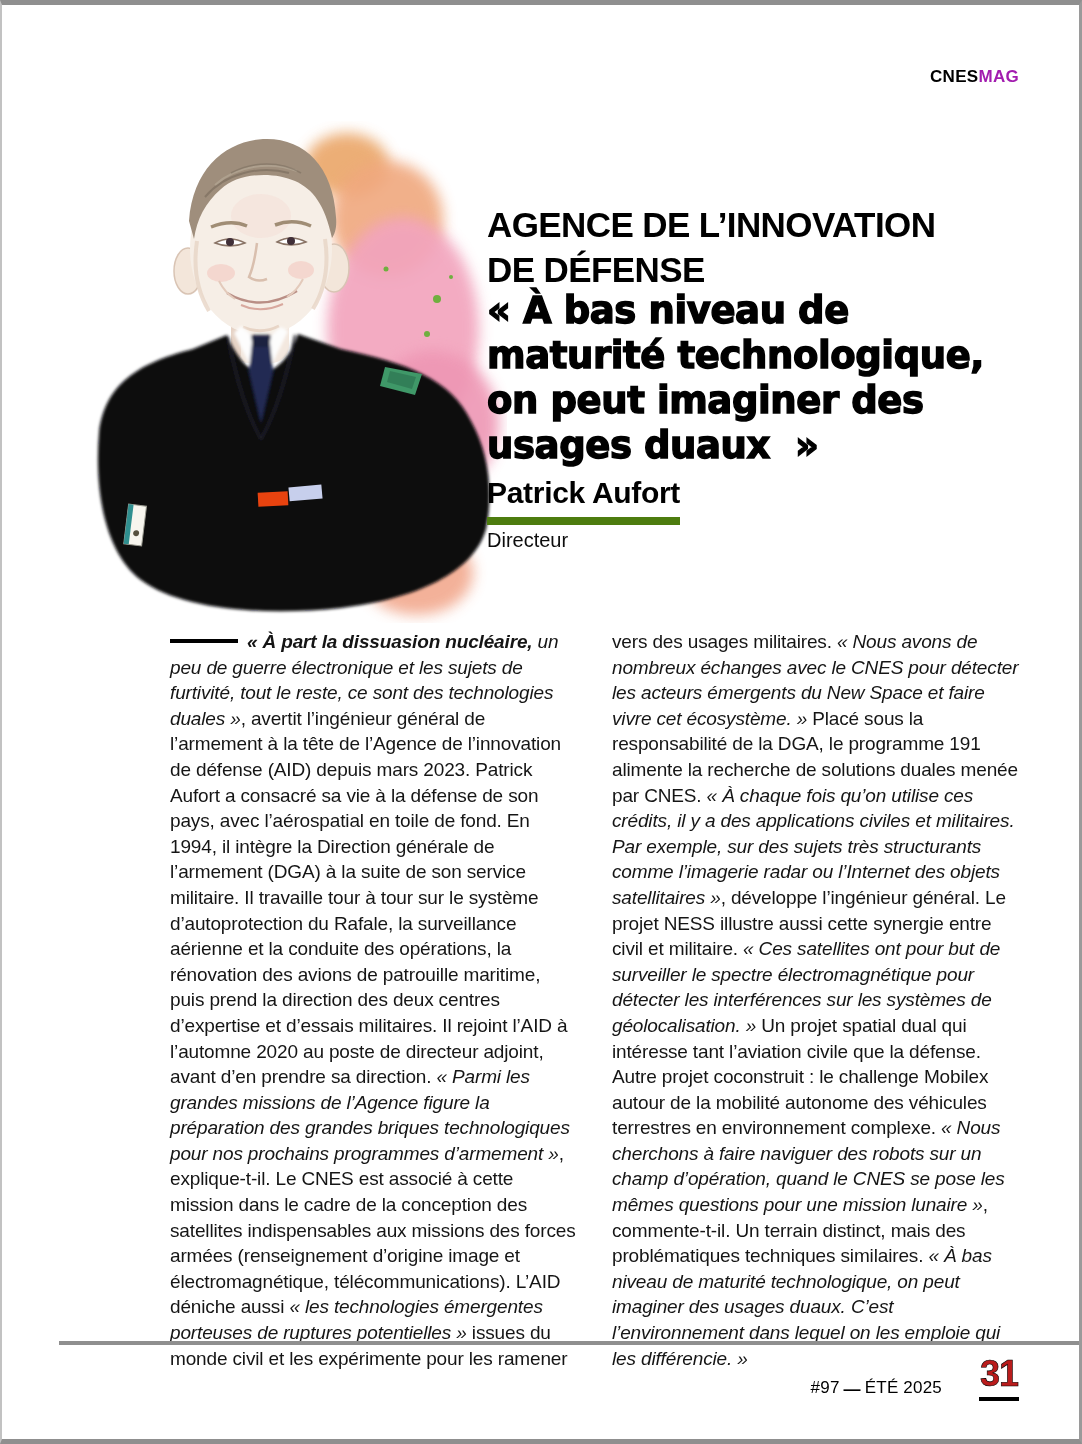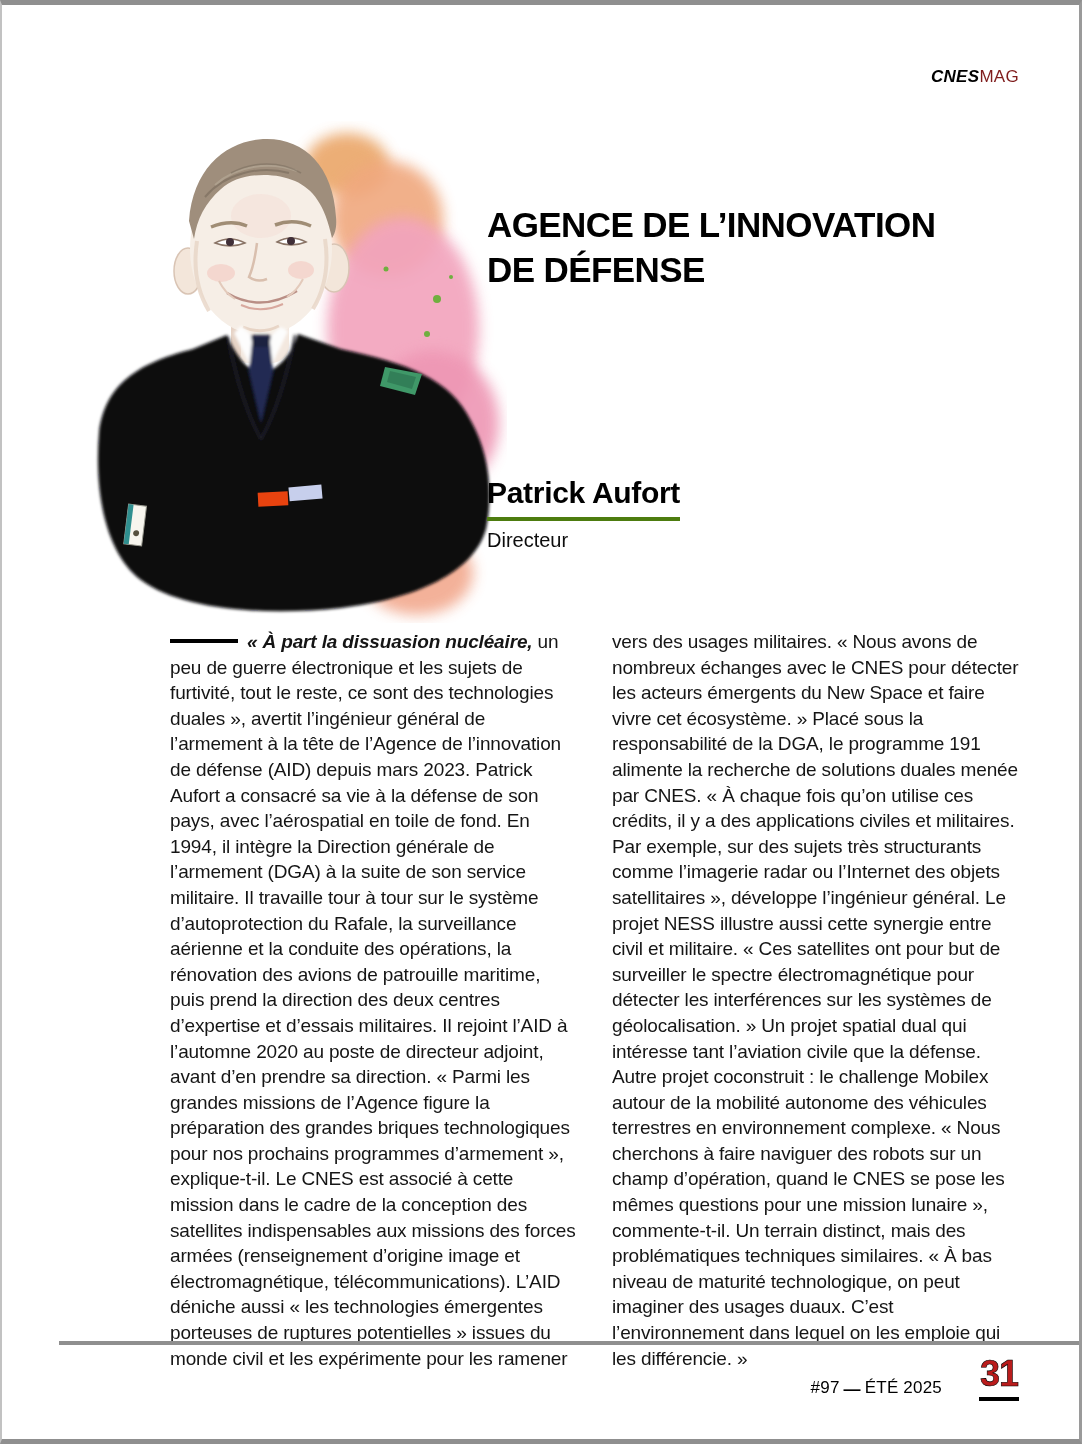--- a/index.html
+++ b/index.html
@@ -12,56 +12,56 @@
     border-top:5px solid #8f8f8f;
     border-bottom:5px solid #8f8f8f;
     border-right:3px solid #9a9a9a;
     border-left:2px solid #c2c2c2;
     overflow:hidden;
     font-family:"Liberation Sans", sans-serif;
     color:#111;
   }
   
   .brand { position:absolute; top:62px; right:60px; font-size:17px; letter-spacing:.3px; color:#000; }
-  .brand .b { font-weight:700;font-style:italic; }
-  .brand .l { font-weight:400; color:#7f1d1d; }
+  .brand .b { font-weight:700; }
+  .brand .l { font-weight:700; color:#a21caf; }
 
   
   .portrait { position:absolute; left:83px; top:116px; width:422px; height:502px; }
 
   
   .kicker {
     position:absolute; left:485px; top:197px; width:552px;
     font-size:35px; line-height:45px; font-weight:700; letter-spacing:-.6px;
     color:#000; white-space:pre-line;
   }
   .quote {
     position:absolute; left:485px; top:283px; width:560px;
     font-family:"DejaVu Sans", sans-serif;
     font-size:37px; line-height:45px; font-weight:700;
     -webkit-text-stroke:1.4px #000;
     letter-spacing:-.4px; color:#000; white-space:pre-line;
   }
   .author-name {
     position:absolute; left:485px; top:471px;
     font-size:30px; font-weight:700; letter-spacing:-.3px; color:#000;
-    border-bottom:4px solid #4d7c0f; padding-bottom:7px;
+    border-bottom:8px solid #4d7c0f; padding-bottom:7px;
   }
   .author-role { position:absolute; left:485px; top:524px; font-size:20px; font-weight:500; color:#0d0d0d; }
 
   
   .col {
     position:absolute; top:624px; width:409px;
     font-size:19px; line-height:25.6px; letter-spacing:-.15px; color:#151515;
     text-align:left;
   }
   .col-left  { left:168px; }
   .col-right { left:610px; }
   .seg-r  { font-style:normal;margin-top:12px; }
-  .seg-i  { }
+  .seg-i  { font-style:italic; }
   .seg-bi { font-style:italic; font-weight:700; }
   .seg-dash { display:inline-block; width:68px; height:4px; background:#000; margin-right:9px; vertical-align:5px; }
 
   
   .footer-rule { position:absolute; left:57px; right:0; top:1336px; height:4px; background:#8f8f8f; }
   .footer-issue { position:absolute; right:137px; top:1373px; font-size:17px; color:#000; letter-spacing:.2px;margin-left:16px; }
   .footer-issue .dash { font-weight:700; position:relative; top:2px; padding:0 4px; }
   .footer-page {
     position:absolute; right:60px; top:1348px;
     font-size:36px; font-weight:700; letter-spacing:-1px; color:#b91c1c;
@@ -164,20 +164,24 @@
       <g transform="rotate(7 50 405)">
         <rect x="41" y="384" width="18" height="40" fill="#f7f5ee" stroke="#9a9a90" stroke-width="1"></rect>
         <rect x="41" y="384" width="5" height="40" fill="#2f8f8f"></rect>
         <circle cx="52" cy="412" r="3" fill="#55503e"></circle>
       </g>
     </g>
   </svg>
 
   <div class="kicker">AGENCE DE L’INNOVATION
 DE DÉFENSE</div>
+  <div class="quote">«&nbsp;À bas niveau de
+maturité technologique,
+on peut imaginer des
+usages duaux&nbsp;&nbsp;»</div>
   <div class="author-name">Patrick Aufort</div>
   <div class="author-role">Directeur</div>
 
   <div class="col col-left"><span class="seg-dash"></span><span class="seg-bi">«&nbsp;À part la dissuasion nucléaire, </span><span class="seg-i">un peu de guerre électronique et les sujets de furtivité, tout le reste, ce sont des technologies duales&nbsp;»</span><span class="seg-r">, avertit l’ingénieur général de l’armement à la tête de l’Agence de l’innovation de défense (AID) depuis mars 2023. Patrick Aufort a consacré sa vie à la défense de son pays, avec l’aérospatial en toile de fond. En 1994, il intègre la Direction générale de l’armement (DGA) à la suite de son service militaire. Il travaille tour à tour sur le système d’autoprotection du Rafale, la surveillance aérienne et la conduite des opérations, la rénovation des avions de patrouille maritime, puis prend la direction des deux centres d’expertise et d’essais militaires. Il rejoint l’AID à l’automne 2020 au poste de directeur adjoint, avant d’en prendre sa direction. </span><span class="seg-i">«&nbsp;Parmi les grandes missions de l’Agence figure la préparation des grandes briques technologiques pour nos prochains programmes d’armement&nbsp;»</span><span class="seg-r">, explique-t-il. Le CNES est associé à cette mission dans le cadre de la conception des satellites indispensables aux missions des forces armées (renseignement d’origine image et électromagnétique, télécommunications). L’AID déniche aussi </span><span class="seg-i">«&nbsp;les technologies émergentes porteuses de ruptures potentielles&nbsp;»</span><span class="seg-r"> issues du monde civil et les expérimente pour les ramener</span></div>
   <div class="col col-right"><span class="seg-r">vers des usages militaires. </span><span class="seg-i">«&nbsp;Nous avons de nombreux échanges avec le CNES pour détecter les acteurs émergents du New Space et faire vivre cet écosystème.&nbsp;»</span><span class="seg-r"> Placé sous la responsabilité de la DGA, le programme 191 alimente la recherche de solutions duales menée par CNES. </span><span class="seg-i">«&nbsp;À chaque fois qu’on utilise ces crédits, il y a des applications civiles et militaires. Par exemple, sur des sujets très structurants comme l’imagerie radar ou l’Internet des objets satellitaires&nbsp;»</span><span class="seg-r">, développe l’ingénieur général. Le projet NESS illustre aussi cette synergie entre civil et militaire. </span><span class="seg-i">«&nbsp;Ces satellites ont pour but de surveiller le spectre électromagnétique pour détecter les interférences sur les systèmes de géolocalisation.&nbsp;»</span><span class="seg-r"> Un projet spatial dual qui intéresse tant l’aviation civile que la défense. Autre projet coconstruit&nbsp;: le challenge Mobilex autour de la mobilité autonome des véhicules terrestres en environnement complexe. </span><span class="seg-i">«&nbsp;Nous cherchons à faire naviguer des robots sur un champ d’opération, quand le CNES se pose les mêmes questions pour une mission lunaire&nbsp;»</span><span class="seg-r">, commente-t-il. Un terrain distinct, mais des problématiques techniques similaires. </span><span class="seg-i">«&nbsp;À bas niveau de maturité technologique, on peut imaginer des usages duaux. C’est l’environnement dans lequel on les emploie qui les différencie.&nbsp;»</span></div>
 
   <div class="footer-rule"></div>
   <div class="footer-issue">
     <span>#97</span><span class="dash">—</span><span>ÉTÉ 2025</span>
   </div>

